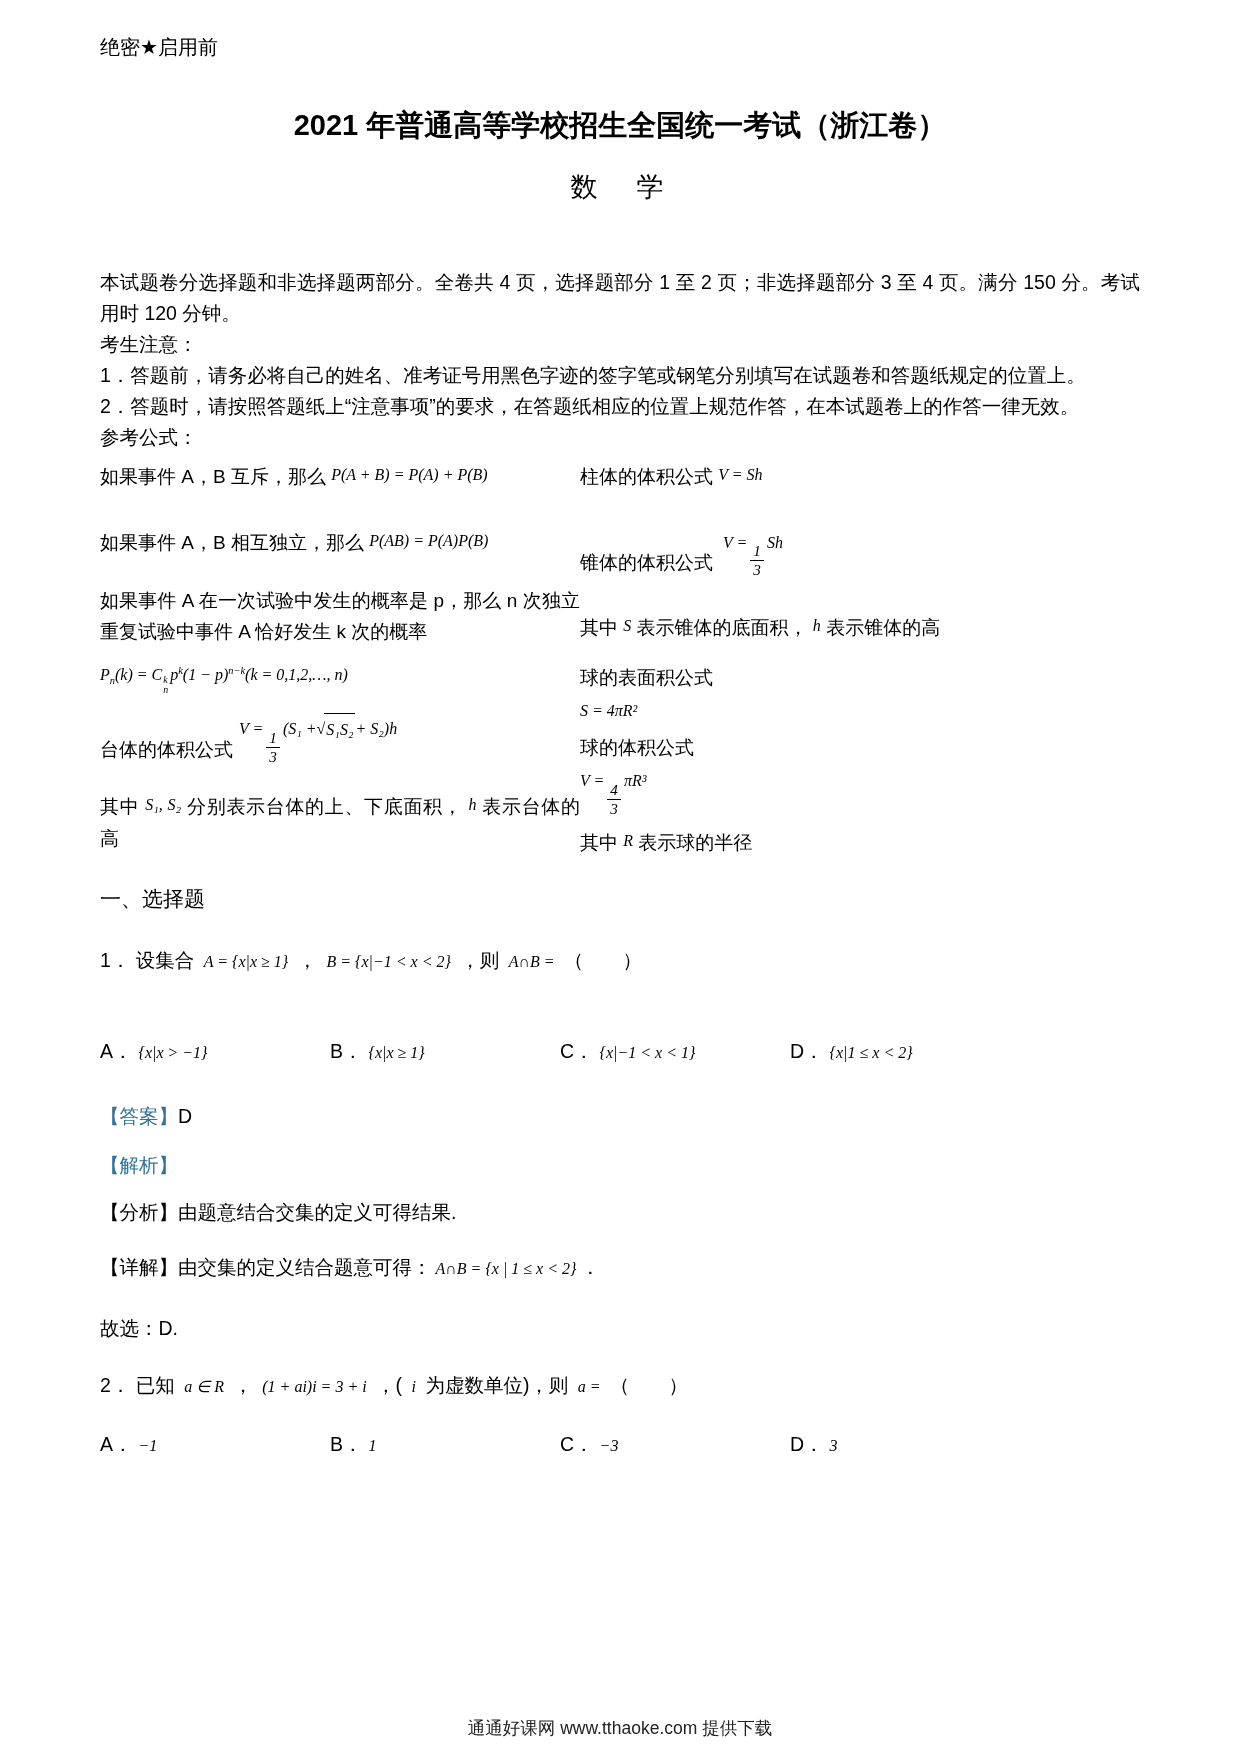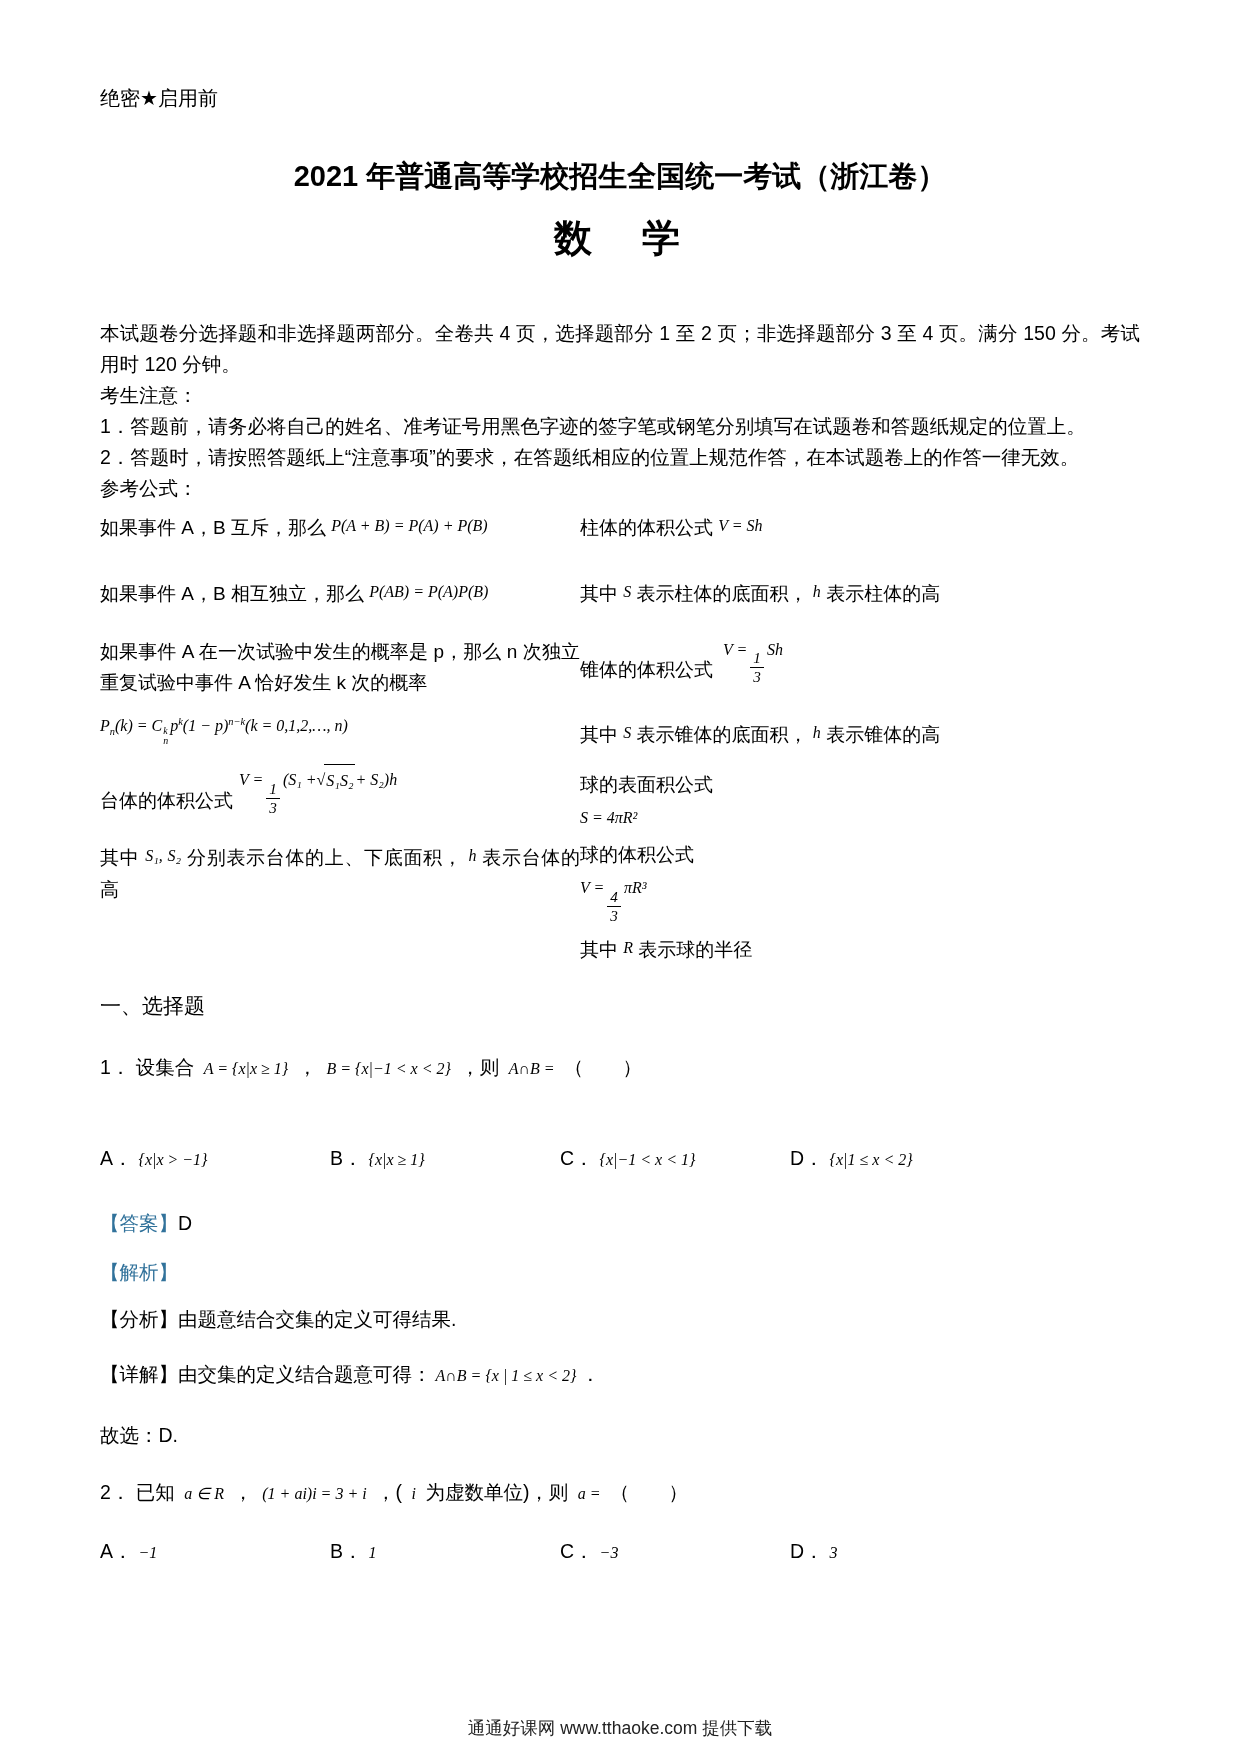--- a/index.html
+++ b/index.html
@@ -2,24 +2,24 @@
 <html><head>
 <meta charset="utf-8">
 <style>
   html,body{margin:0;padding:0;}
   body{
     width:1240px;height:1754px;background:#ffffff;color:#000;
     font-family:"Liberation Sans","DejaVu Sans",sans-serif;
     overflow:hidden;
   }
   .page{position:relative;width:1240px;height:1754px;background:#fff;}
-  .content{padding:85px 100px 0 100px;}
+  .content{padding:34px 100px 0 100px;}
   .classification{font-size:20px;}
   .title{margin-top:44px;text-align:center;font-size:29px;font-weight:bold;line-height:40px;}
-  .subject{margin-top:22px;text-align:center;font-size:38px;font-weight:bold;line-height:40px;letter-spacing:6px;}
+  .subject{margin-top:22px;text-align:center;font-size:27px;font-weight:normal;line-height:40px;letter-spacing:6px;}
   .intro{margin-top:60px;font-size:19.5px;line-height:31px;text-align:justify;}
   .intro p{margin:0;}
   
   .m{font-family:Liberation Serif, serif;font-style:italic;font-size:16px;}
   .raised{position:relative;top:-3px;}
   sub,sup{font-size:0.65em;line-height:0;font-style:italic;}
   .frac{display:inline-flex;flex-direction:column;align-items:center;vertical-align:-0.55em;line-height:1.05;margin:0 3px;font-size:0.95em;}
   .frac .num{border-bottom:1.4px solid #000;padding:0 3px 1px;}
   .frac .den{padding-top:1px;}
   .stack{display:inline-flex;flex-direction:column;align-items:flex-start;line-height:1;font-size:0.62em;vertical-align:-0.35em;margin:0 2px 0 1px;}
@@ -117,27 +117,20 @@
           <span class="m raised">h</span>
           <span>表示台体的高</span>
         </div>
       </div>
 
       <div class="fr">
         <div class="row1">
           <span>柱体的体积公式</span>
           <span class="m raised">V = Sh</span>
         </div>
-        <div class="row2">
-          <span>其中</span>
-          <span class="m raised">S</span>
-          <span>表示柱体的底面积，</span>
-          <span class="m raised">h</span>
-          <span>表示柱体的高</span>
-        </div>
         <div class="row3">
           <span class="flabel">锥体的体积公式</span>
           <span class="m">
             <span>V =</span><span class="frac">
                 <span class="num">1</span>
                 <span class="den">3</span>
               </span><span>Sh</span>
           </span>
         </div>
         <div class="row4">

